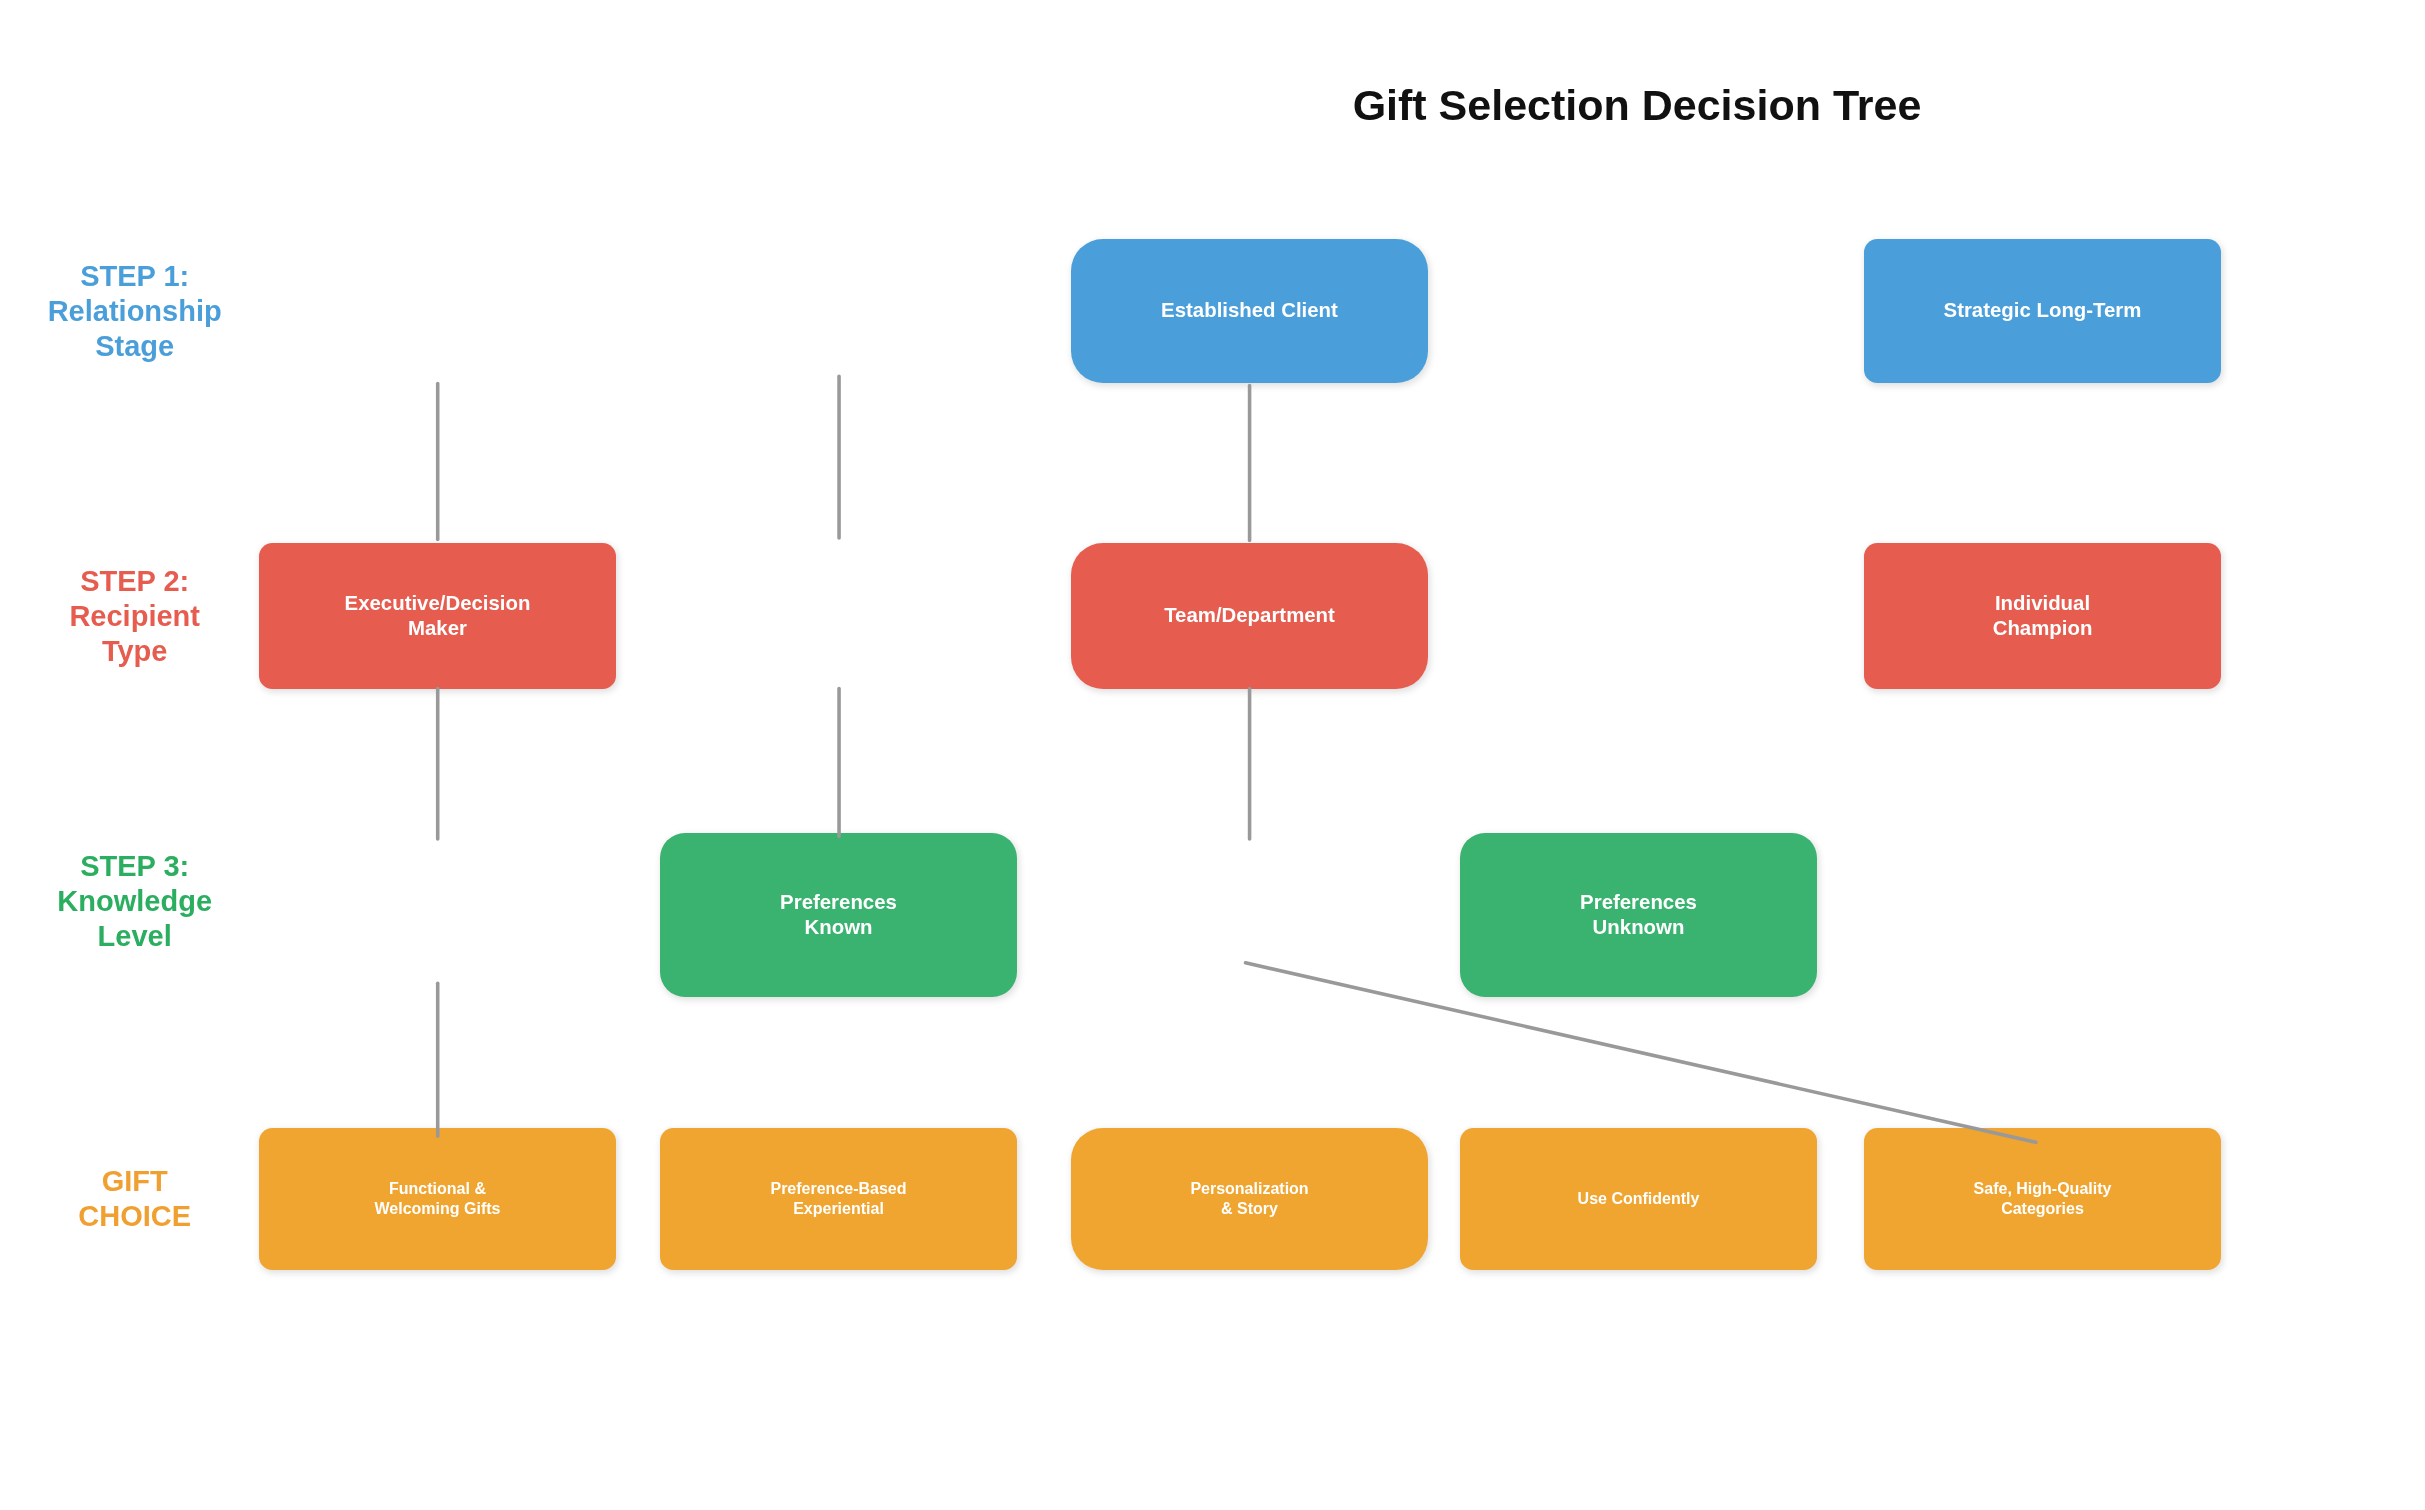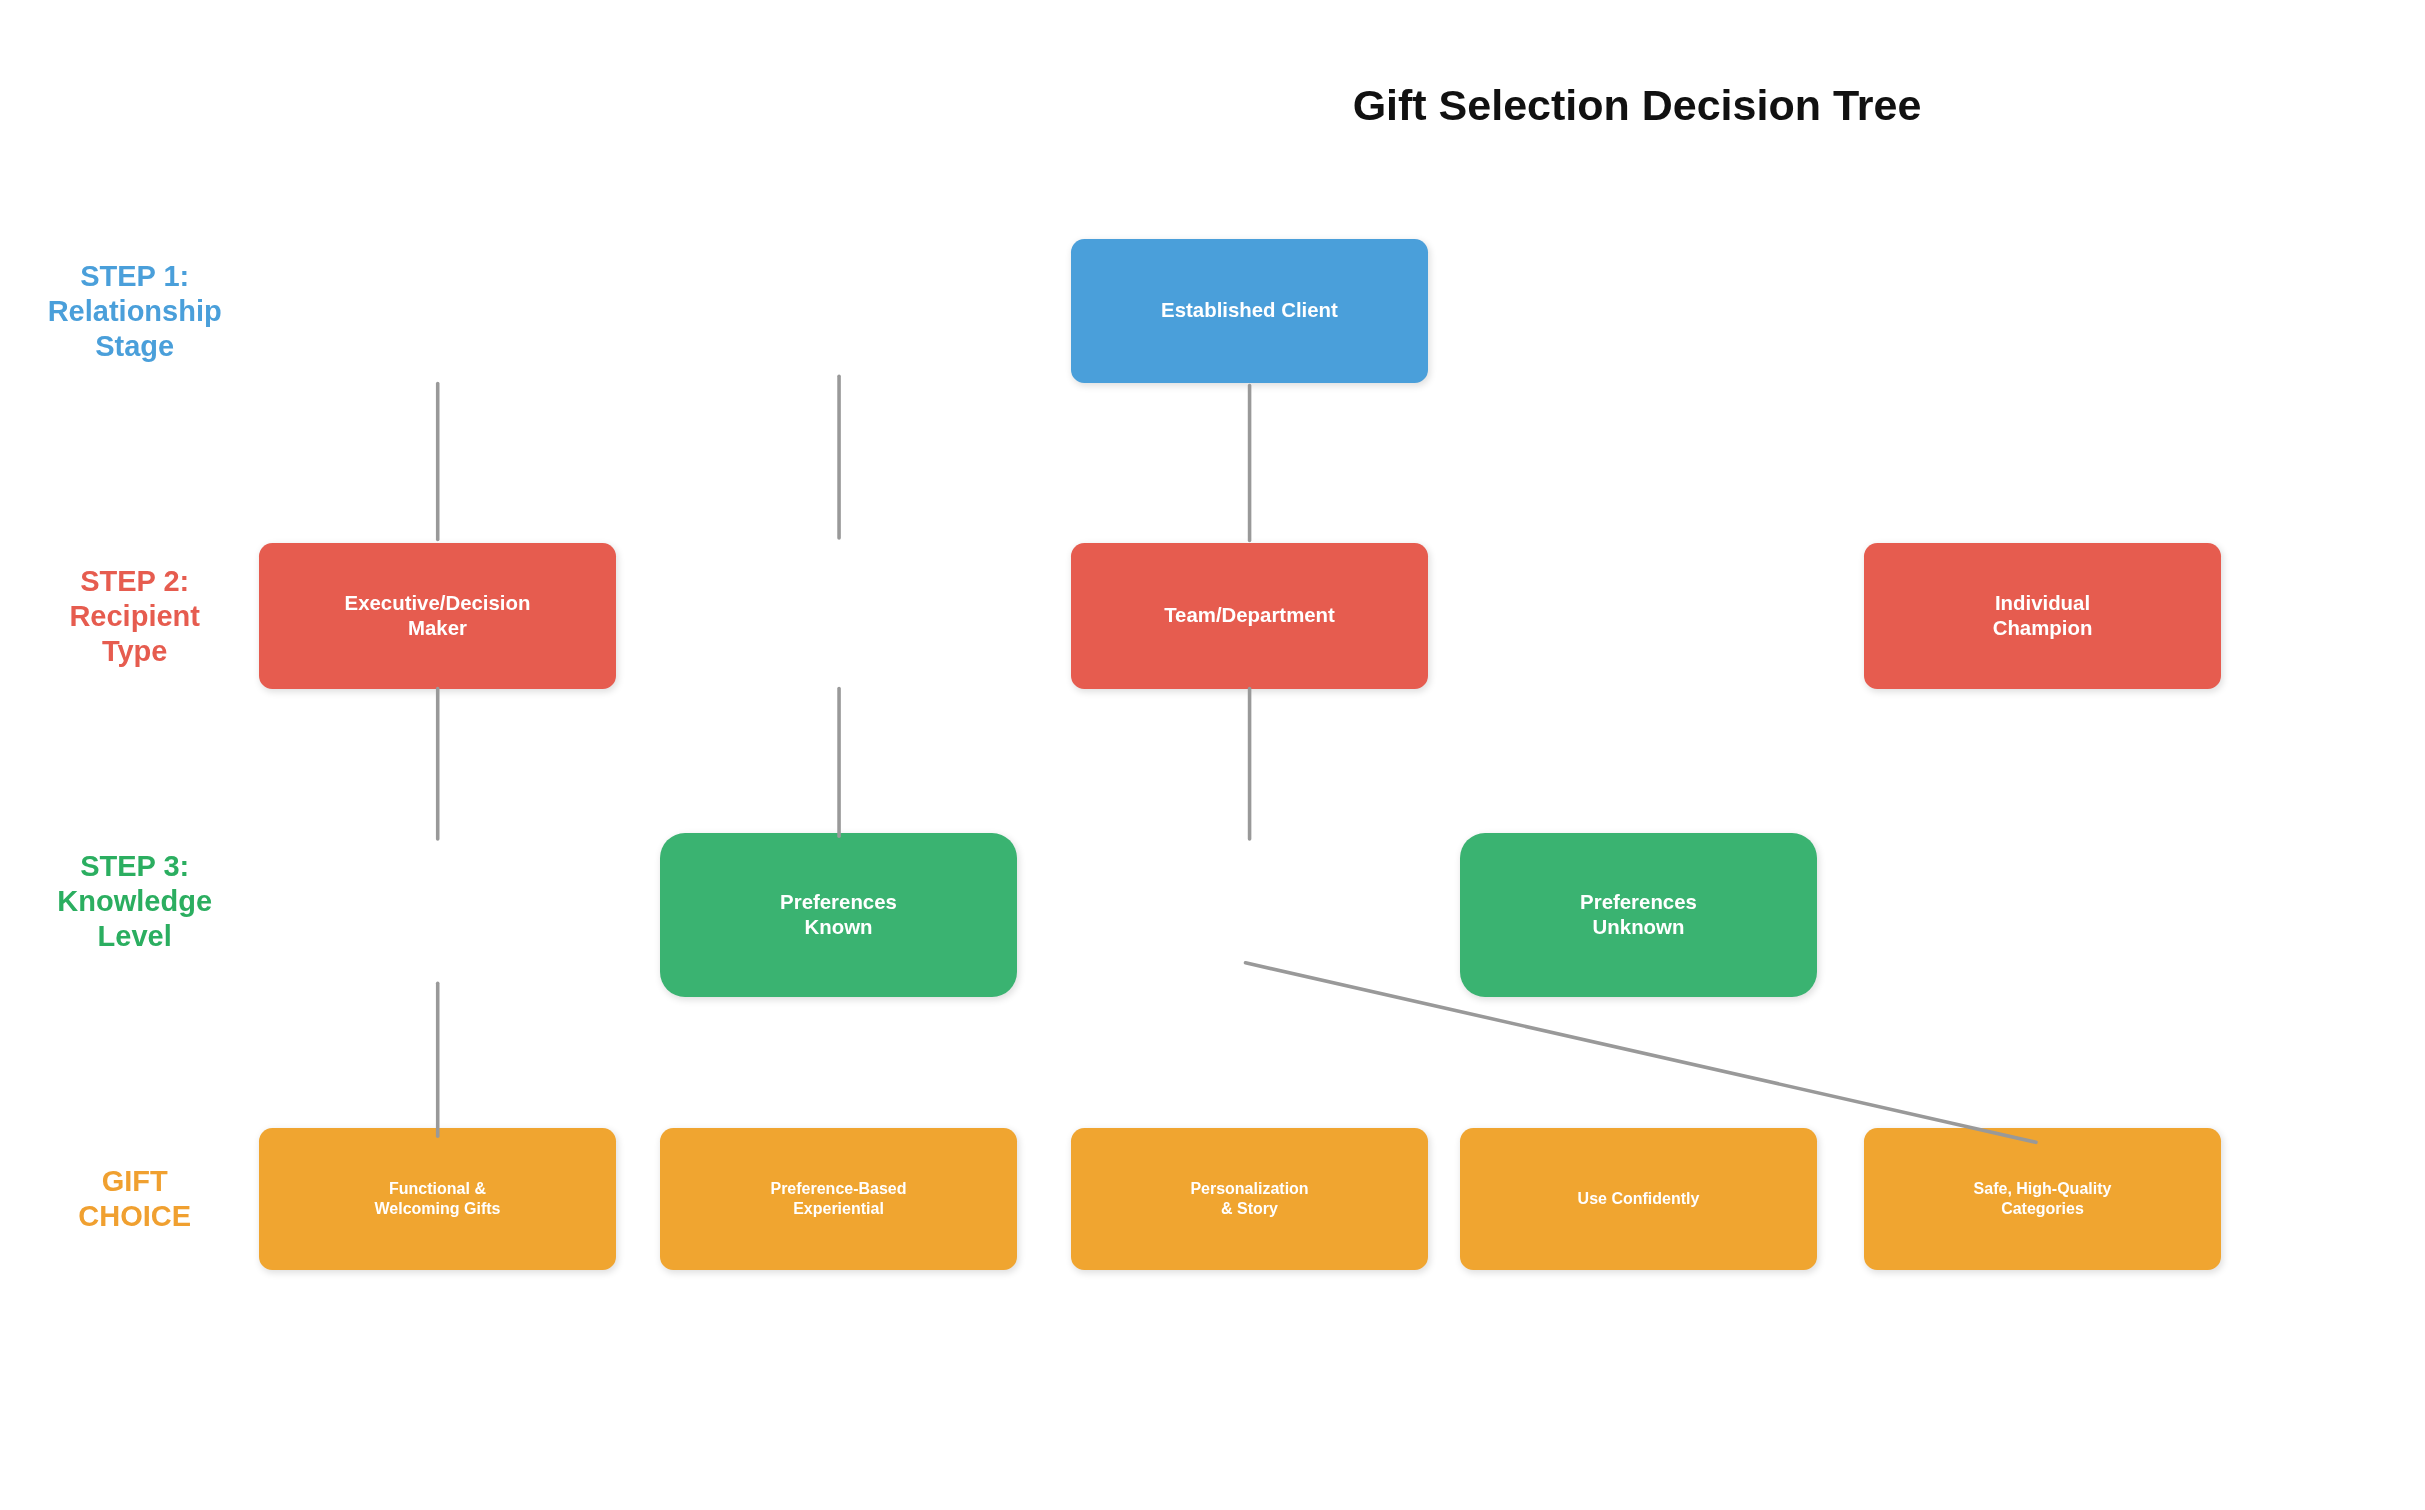--- a/index.html
+++ b/index.html
@@ -57,21 +57,21 @@
     white-space: pre-line;
     box-shadow: 1.5px 2.6px 7.1px rgba(0,0,0,0.13);
     z-index: 1;
   }
   .row1 { top: 239px;  height: 144px; }
   .row2 { top: 543px; height: 146px; }
   .row3 { top: 833px; height: 164px; border-radius: 25px; }
   .row4 { top: 1128px; height: 142px; font-size: 16px; }
   .col1 { left: 239px; }
   .col2 { left: 640px; }
-  .col3 { left: 1051px; }
+  .col3 { left: 1051px; border-radius: 32px; }
   .col4 { left: 1440px; }
   .col5 { left: 1844px; }
   .blue   { background: var(--blue); }
   .red    { background: var(--red); }
   .green  { background: var(--green); }
   .orange { background: var(--orange); }
 
   #connectors {
     position: absolute;
     left: 0; top: 0;
@@ -94,20 +94,21 @@
   <div class="step-label step2">STEP 2:
 Recipient
 Type</div>
   <div class="step-label step3">STEP 3:
 Knowledge
 Level</div>
   <div class="step-label step4">GIFT
 CHOICE</div>
 
   <div class="box row1 col3 blue">Established Client</div>
+  <div class="box row1 col5 blue">Strategic Long-Term</div>
 
   <div class="box row2 col1 red">Executive/Decision
 Maker</div>
   <div class="box row2 col3 red">Team/Department</div>
   <div class="box row2 col5 red">Individual
 Champion</div>
 
   <div class="box row3 col2 green">Preferences
 Known</div>
   <div class="box row3 col4 green">Preferences

